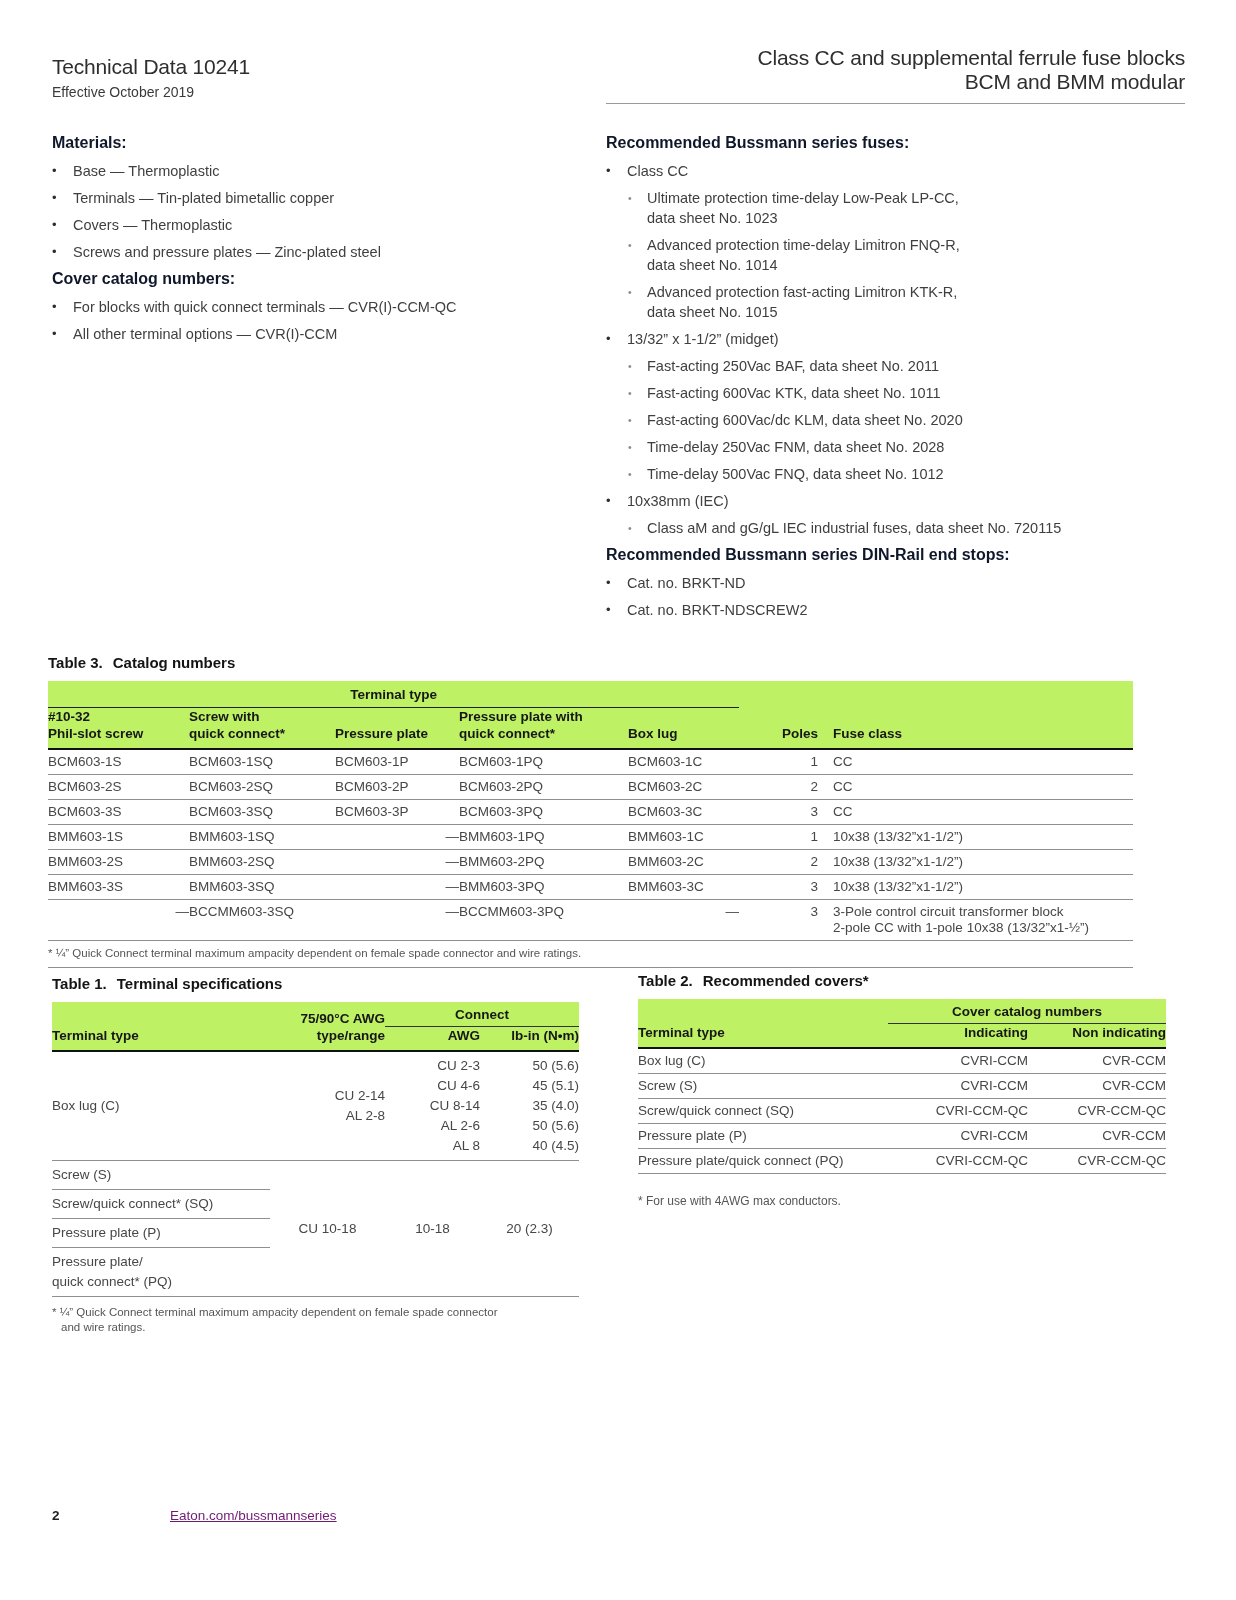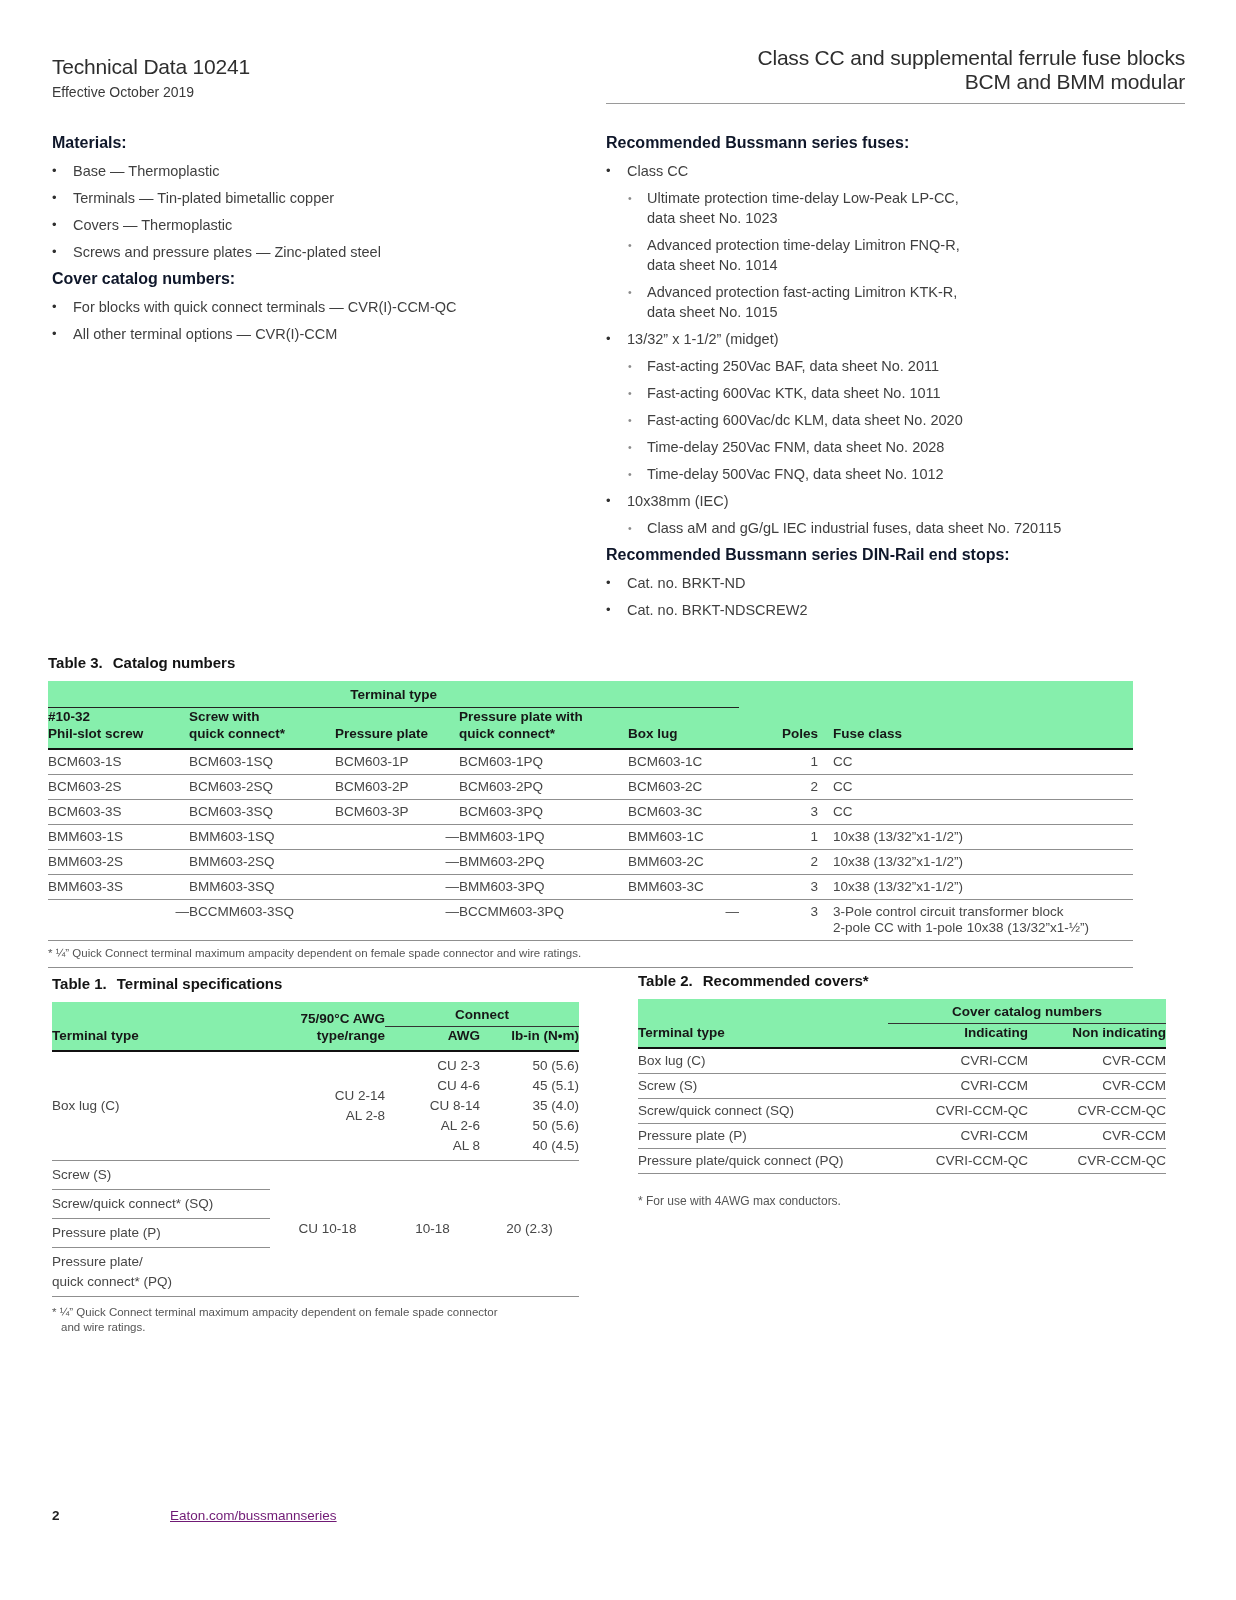--- a/index.html
+++ b/index.html
@@ -26,21 +26,21 @@
   .li { display:flex; margin-bottom:7px; line-height:20px; font-size:14.5px; color:#3f3f3f; }
   .b1 { flex:none; width:21px; color:#2f2f2f; font-size:13px; }
   .sub { margin-left:22px; }
   .b2 { flex:none; width:19px; color:#8a8a8a; font-size:10.5px; line-height:20px; }
   .pre { white-space:pre-line; }
 
   
   .tbl-title { font-size:15px; font-weight:bold; color:#141414; line-height:18px; margin:0 0 9px 0; }
   .tbl-title .tname { margin-left:10px; }
   table { border-collapse:collapse; table-layout:fixed; }
-  th { background:#86efac; font-weight:bold; color:#171717; text-align:left;
+  th { background:#bef264; font-weight:bold; color:#171717; text-align:left;
        vertical-align:bottom; padding:0 0 6px 0; font-size:13.5px; line-height:17px; }
   td { font-size:13.5px; color:#474747; line-height:16px; padding:4px 0; vertical-align:top; }
   .ctr { text-align:right; }
   .bb2 { border-bottom:2px solid #111111; }
   .footnote { font-size:11.5px; color:#555555; line-height:15px; }
 
   
   .t3-sec { left:48px; top:642px; width:1085px;margin-top:12px; }
   .t3 { width:1085px; }
   .t3 .spanner5 { text-align:center; vertical-align:middle; padding:5px 0 4px 0;

